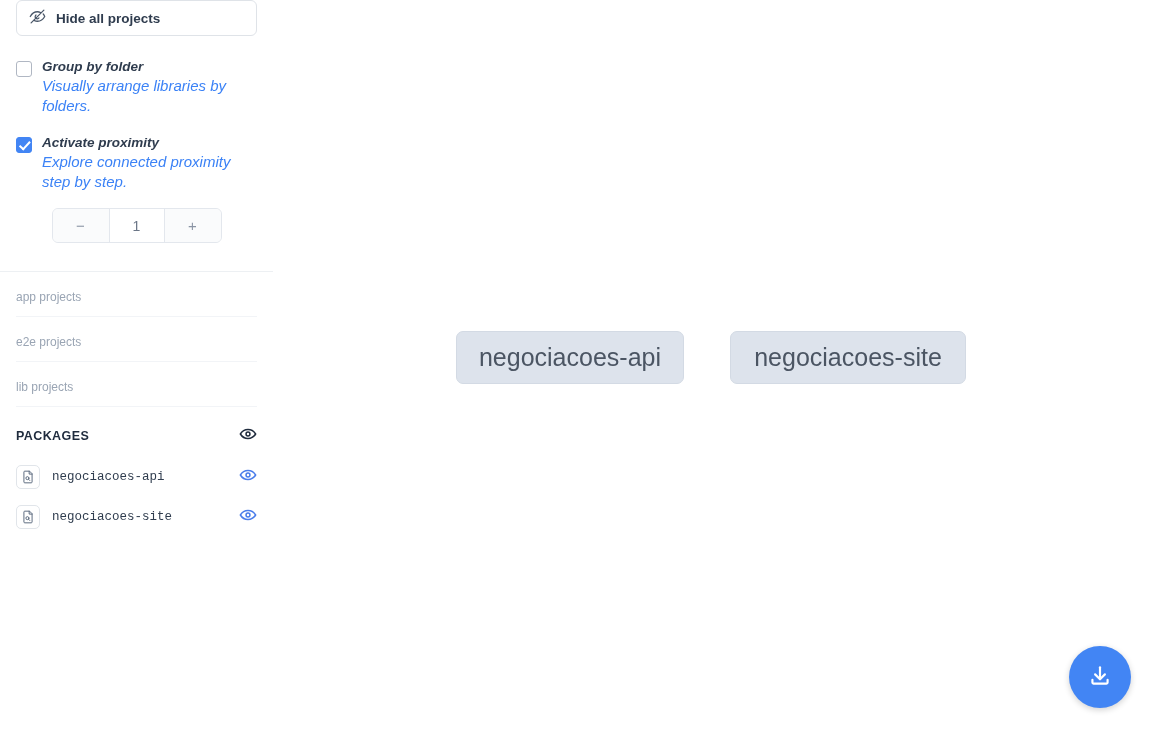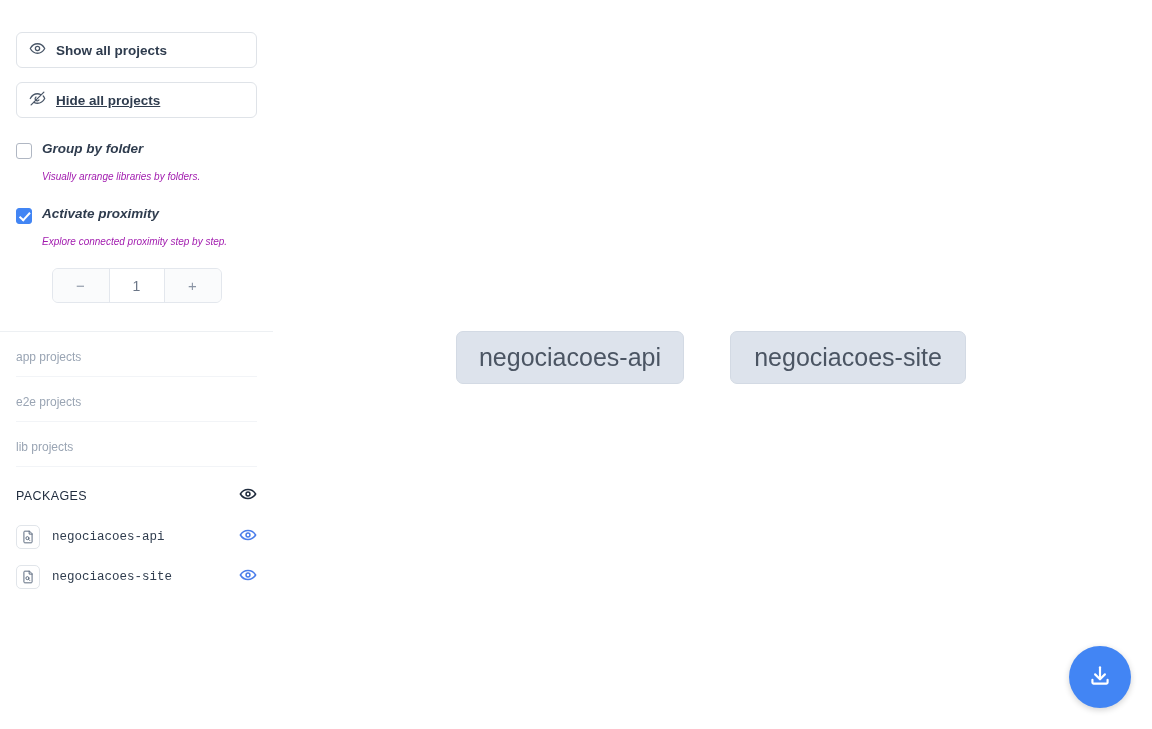--- a/index.html
+++ b/index.html
@@ -96,24 +96,24 @@
   }
 
   .opt-texts { flex: 1 1 auto; min-width: 0; }
   .opt-title {
     font-size: 13.5px;
     font-weight: bold;
     color: #2f3c4e;
     line-height: 17px;
   }
   .opt-desc {
-    font-size: 10px;
-    color: #a21caf;
+    font-size: 15px;
+    color: #3b82f6;
     line-height: 20px;
-    margin-top: 10px;
+    margin-top: 1px;
   }
 
   
   .stepper-wrap {
     display: flex;
     justify-content: center;
     margin-top: 16px;
   }
   .stepper {
     display: flex;
@@ -159,21 +159,21 @@
     cursor: pointer;
   }
   .section-head .title-muted {
     font-size: 12px;
     color: #9aa5b4;
     font-weight: normal;
   }
   .section-head .title-strong {
     font-size: 12.5px;
     color: #1f2b3d;
-    font-weight: normal;
+    font-weight: bold;
     letter-spacing: 0.4px;
   }
 
   
   .pkg-row {
     margin: 0 16px;
     height: 40px;
     display: flex;
     align-items: center;
     gap: 12px;
@@ -239,29 +239,20 @@
 </head>
 <body>
 
 <div id="app">
 
   <div class="sidebar">
     <div class="sidebar-inner">
 
       <div class="pad">
 
-        <button class="action-btn" id="btn-show-all">
-          <span class="icon-eye">
-            <svg width="17" height="17" viewBox="0 0 24 24" fill="none" stroke="#4a5768" stroke-width="1.8" stroke-linecap="round" stroke-linejoin="round">
-              <path d="M1.8 12S5.5 5.3 12 5.3 22.2 12 22.2 12 18.5 18.7 12 18.7 1.8 12 1.8 12z"></path>
-              <circle cx="12" cy="12" r="3"></circle>
-            </svg>
-          </span>
-          <span>Show all projects</span>
-        </button>
 
         <button class="action-btn">
           <span class="icon-eye-off">
             <svg width="17" height="17" viewBox="0 0 24 24" fill="none" stroke="#4a5768" stroke-width="1.8" stroke-linecap="round" stroke-linejoin="round">
               <path d="M1.8 12S5.5 5.3 12 5.3c1.6 0 3 .4 4.3 1M20 8.4c1.4 1.8 2.2 3.6 2.2 3.6S18.5 18.7 12 18.7c-1.9 0-3.5-.6-4.9-1.3"></path>
               <path d="M9.9 9.9a3 3 0 104.2 4.2"></path>
               <line x1="3" y1="21" x2="21" y2="3"></line>
             </svg>
           </span>
           <span>Hide all projects</span>

